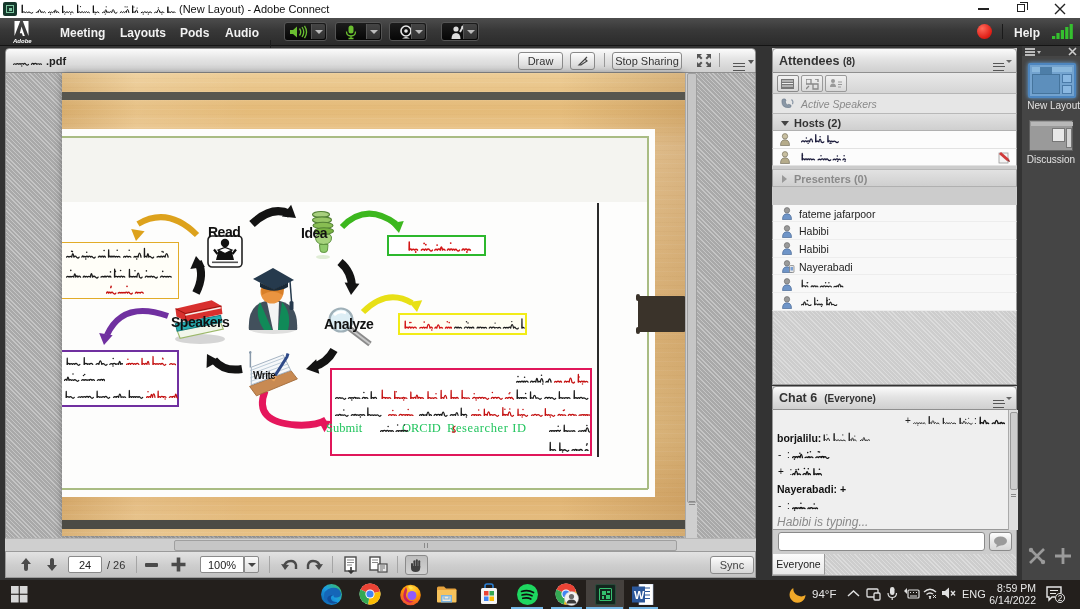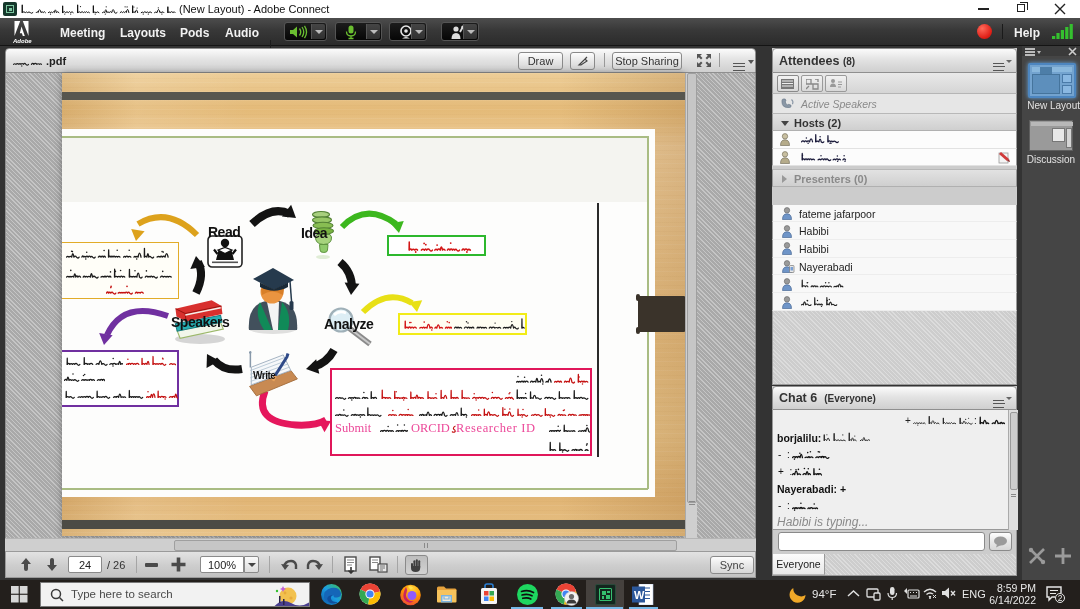--- a/index.html
+++ b/index.html
@@ -471,21 +471,21 @@
       <path d="M108.1,9.4 q1.0,-1.3 1.9,0 q1.4,-1.6 2.8,0 q1.0,-1.6 1.9,0 q1.0,-1.8 1.9,0 q1.3,-1.3 2.5,0"></path>
       <circle cx="7.7" cy="4.1" r="0.75" fill="#c41111" stroke="none"></circle>
       <circle cx="33.9" cy="3.3" r="0.75" fill="#c41111" stroke="none"></circle>
       <circle cx="38.8" cy="3.1" r="0.75" fill="#c41111" stroke="none"></circle>
       <circle cx="52.0" cy="3.6" r="0.75" fill="#c41111" stroke="none"></circle>
       <circle cx="51.1" cy="11.0" r="0.75" fill="#c41111" stroke="none"></circle>
       <circle cx="79.4" cy="11.0" r="0.75" fill="#c41111" stroke="none"></circle>
       <circle cx="93.4" cy="4.1" r="0.75" fill="#c41111" stroke="none"></circle>
       <circle cx="92.4" cy="4.4" r="0.75" fill="#c41111" stroke="none"></circle>
     </svg>
-    <div class="abs" style="left:335px;top:421px;width:255px;height:14px;font-family:'Liberation Serif',serif;font-size:12.5px;color:#ec4899">
+    <div class="abs" style="left:326px;top:421px;width:255px;height:14px;font-family:'Liberation Serif',serif;font-size:12.5px;color:#22c55e">
       <span style="position:absolute;left:0px">Submit</span>
       <span style="position:absolute;left:76px">ORCID</span>
       <span style="position:absolute;left:121px;letter-spacing:0.6px">Researcher ID</span>
     </div>
     <svg style="position:absolute;left:380px;top:422px;" width="28" height="12" viewBox="0 0 28 12" fill="none" stroke="#1c1c1c" stroke-width="1.25" stroke-linecap="round" stroke-linejoin="round">
       <path d="M0.5,9.4 q1.2,-1.8 2.4,0 q1.5,-1.9 3.1,0 q1.3,-1.9 2.6,0 q1.2,-1.4 2.5,0 q1.1,-1.5 2.2,0"></path>
       <path d="M16.1,9.4 q1.2,-1.8 2.4,0 q1.3,-1.5 2.7,0 q1.0,-2.1 2.0,0 q1.5,-1.9 3.0,0 q1.0,-1.4 2.1,0 q1.4,1.7 2.6,0"></path>
       <circle cx="8.1" cy="4.5" r="0.75" fill="#1c1c1c" stroke="none"></circle>
       <circle cx="24.4" cy="3.0" r="0.75" fill="#1c1c1c" stroke="none"></circle>
       <circle cx="17.6" cy="3.1" r="0.75" fill="#1c1c1c" stroke="none"></circle>
@@ -813,36 +813,20 @@
     </svg>
     <div class="abs" style="left:0;top:580px;width:1080px;height:29px;background:#231f1c">
       <svg class="abs" style="left:11px;top:6px" width="17" height="17">
         <g fill="#d8d8d8">
           <rect x="0" y="0" width="7.7" height="7.7"></rect>
           <rect x="8.8" y="0" width="7.7" height="7.7"></rect>
           <rect x="0" y="8.8" width="7.7" height="7.7"></rect>
           <rect x="8.8" y="8.8" width="7.7" height="7.7"></rect>
         </g>
       </svg>
-      <div class="abs" style="left:40px;top:2px;width:270px;height:25px;background:#f2f2f2;border:1px solid #7a7a7a;overflow:hidden">
-        <svg style="position:absolute;left:9px;top:5px" width="14" height="14">
-          <circle cx="6" cy="6" r="4.5" fill="none" stroke="#3a3a3a" stroke-width="1.5"></circle>
-          <path d="M9.5,9.5 L13,13" stroke="#3a3a3a" stroke-width="1.5"></path>
-        </svg>
-        <span style="position:absolute;left:30px;top:5px;font-size:11.5px;color:#4a4a4a">Type here to search</span>
-        <div style="position:absolute;left:230px;top:0;width:40px;height:25px"><circle></circle><svg width="40" height="25">
-            <circle cx="17" cy="13" r="8.5" fill="#f2c14e"></circle>
-            <circle cx="14" cy="10" r="1.4" fill="#e8a93a"></circle>
-            <circle cx="20" cy="15" r="1.6" fill="#e8a93a"></circle>
-            <path d="M2,25 Q10,14 20,20 Q30,26 40,18 L40,25 Z" fill="#4a3f8f"></path>
-            <path d="M8,20 L8,13 L9.5,13 L9.5,20 Z M12,22 L12,16 L13.5,16 L13.5,22 Z" fill="#2a2348"></path>
-            <circle cx="6" cy="8" r="1.2" fill="#35c02f"></circle>
-            <path d="M12,3 l1,2 l2,1 l-2,1 l-1,2 l-1,-2 l-2,-1 l2,-1 Z" fill="#c060d8"></path>
-          </svg></div>
-      </div>
       <svg class="abs" style="left:320px;top:3px" width="23" height="23">
         <defs>
           <linearGradient id="edg" x1="0" y1="1" x2="1" y2="0">
             <stop offset="0" stop-color="#0c59a4"></stop>
             <stop offset="0.5" stop-color="#1b9de2"></stop>
             <stop offset="1" stop-color="#41c352"></stop>
           </linearGradient>
         </defs>
         <circle cx="11.5" cy="11.5" r="10.5" fill="url(#edg)"></circle>
         <path d="M4,15 Q3,7 11,5 Q19,3.5 21,10 Q21.5,14 17,14.5 Q13,15 13.5,12 Q10,13 11,16 Q12,19.5 17,19 Q11,22.5 6.5,18.5 Q4.5,17 4,15 Z" fill="#1566b8"></path>

